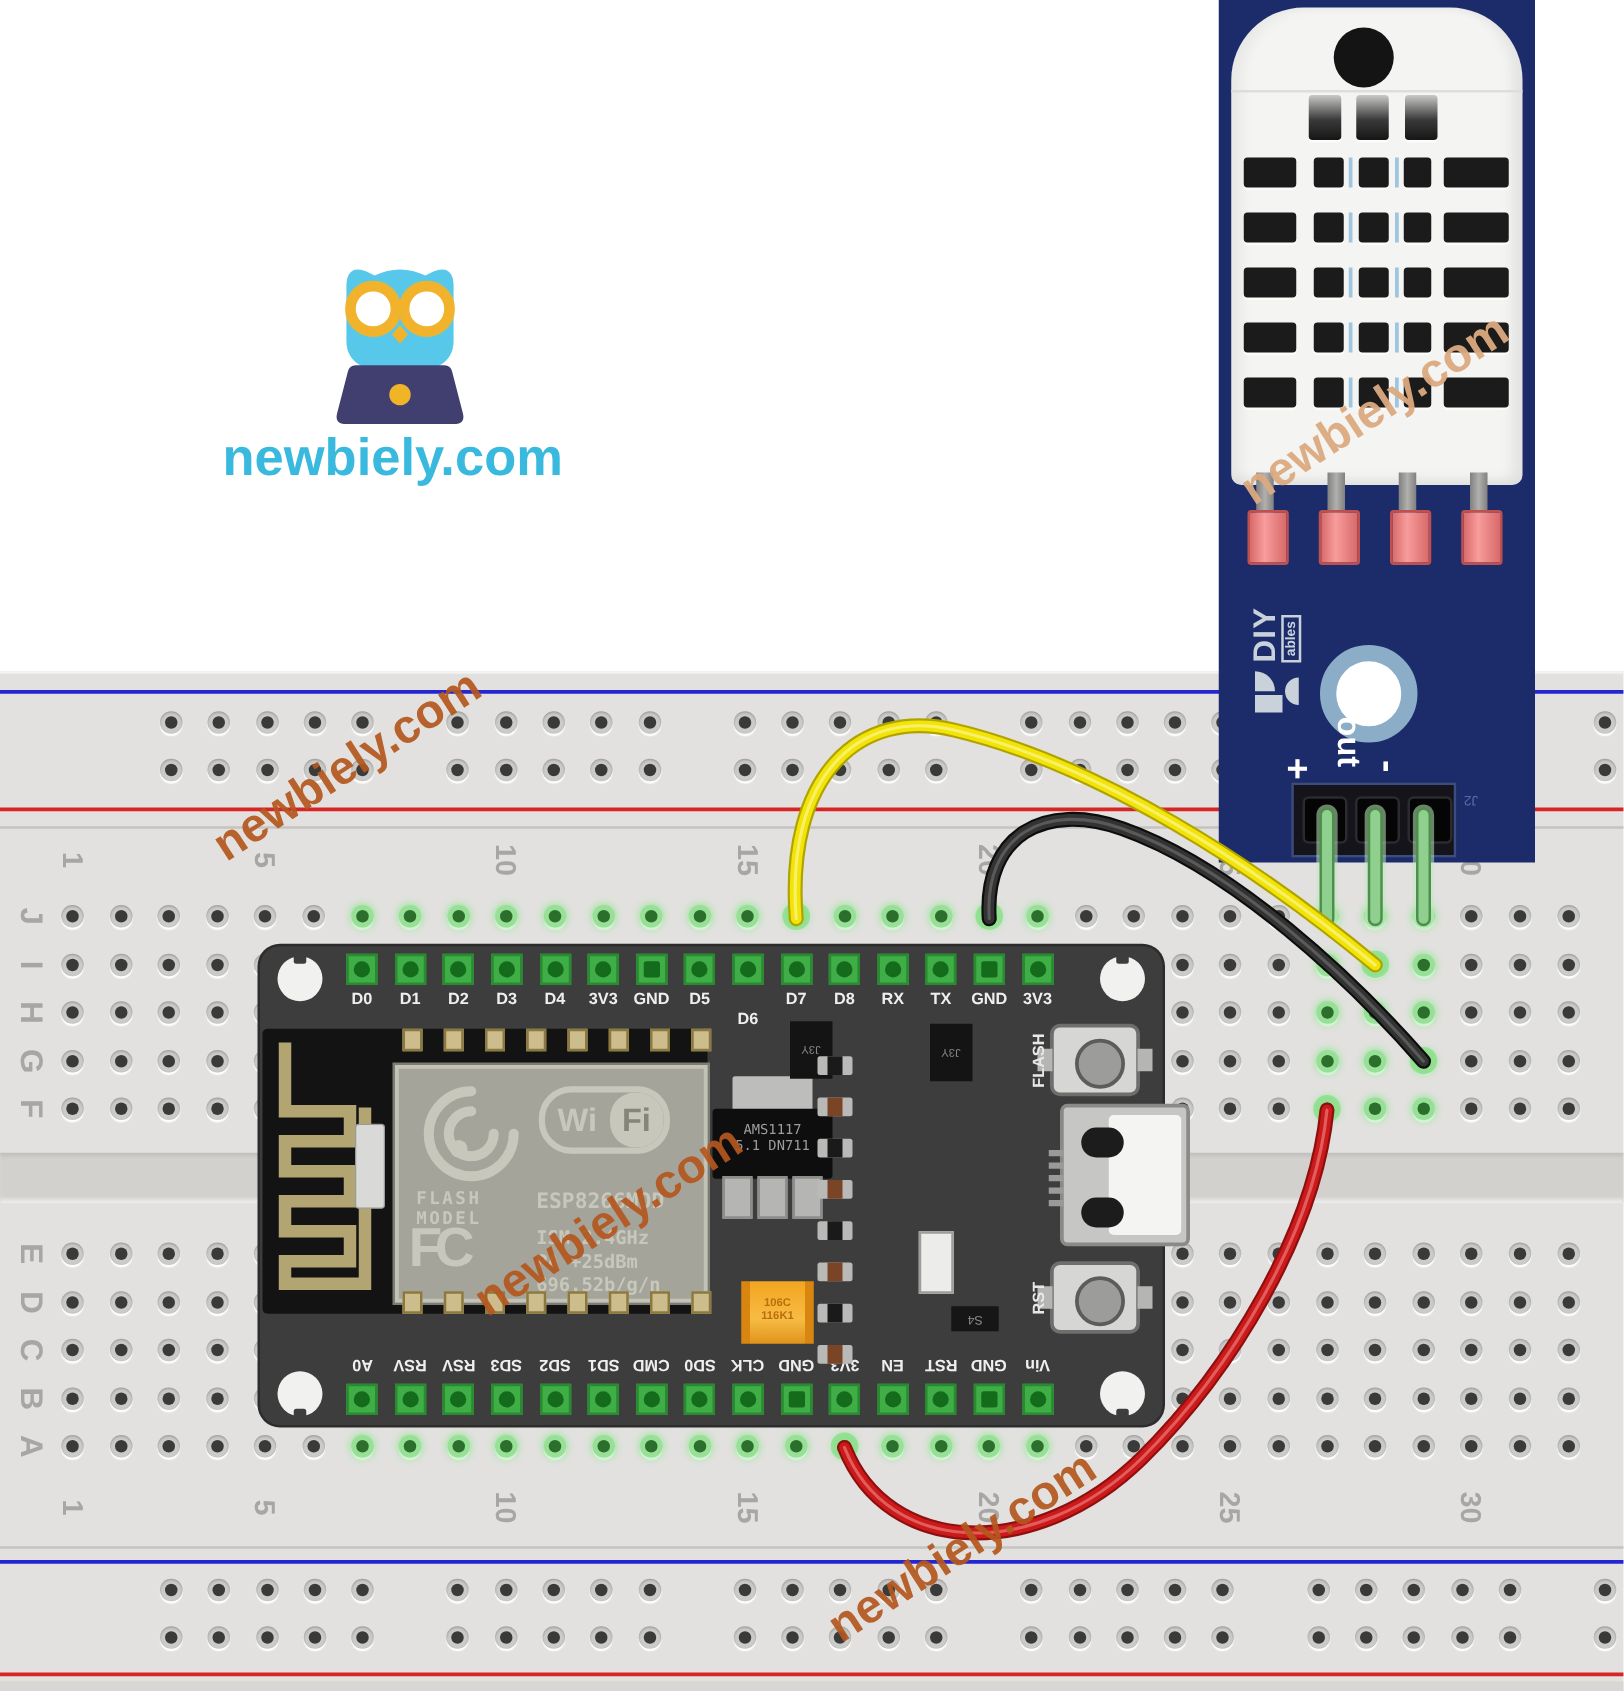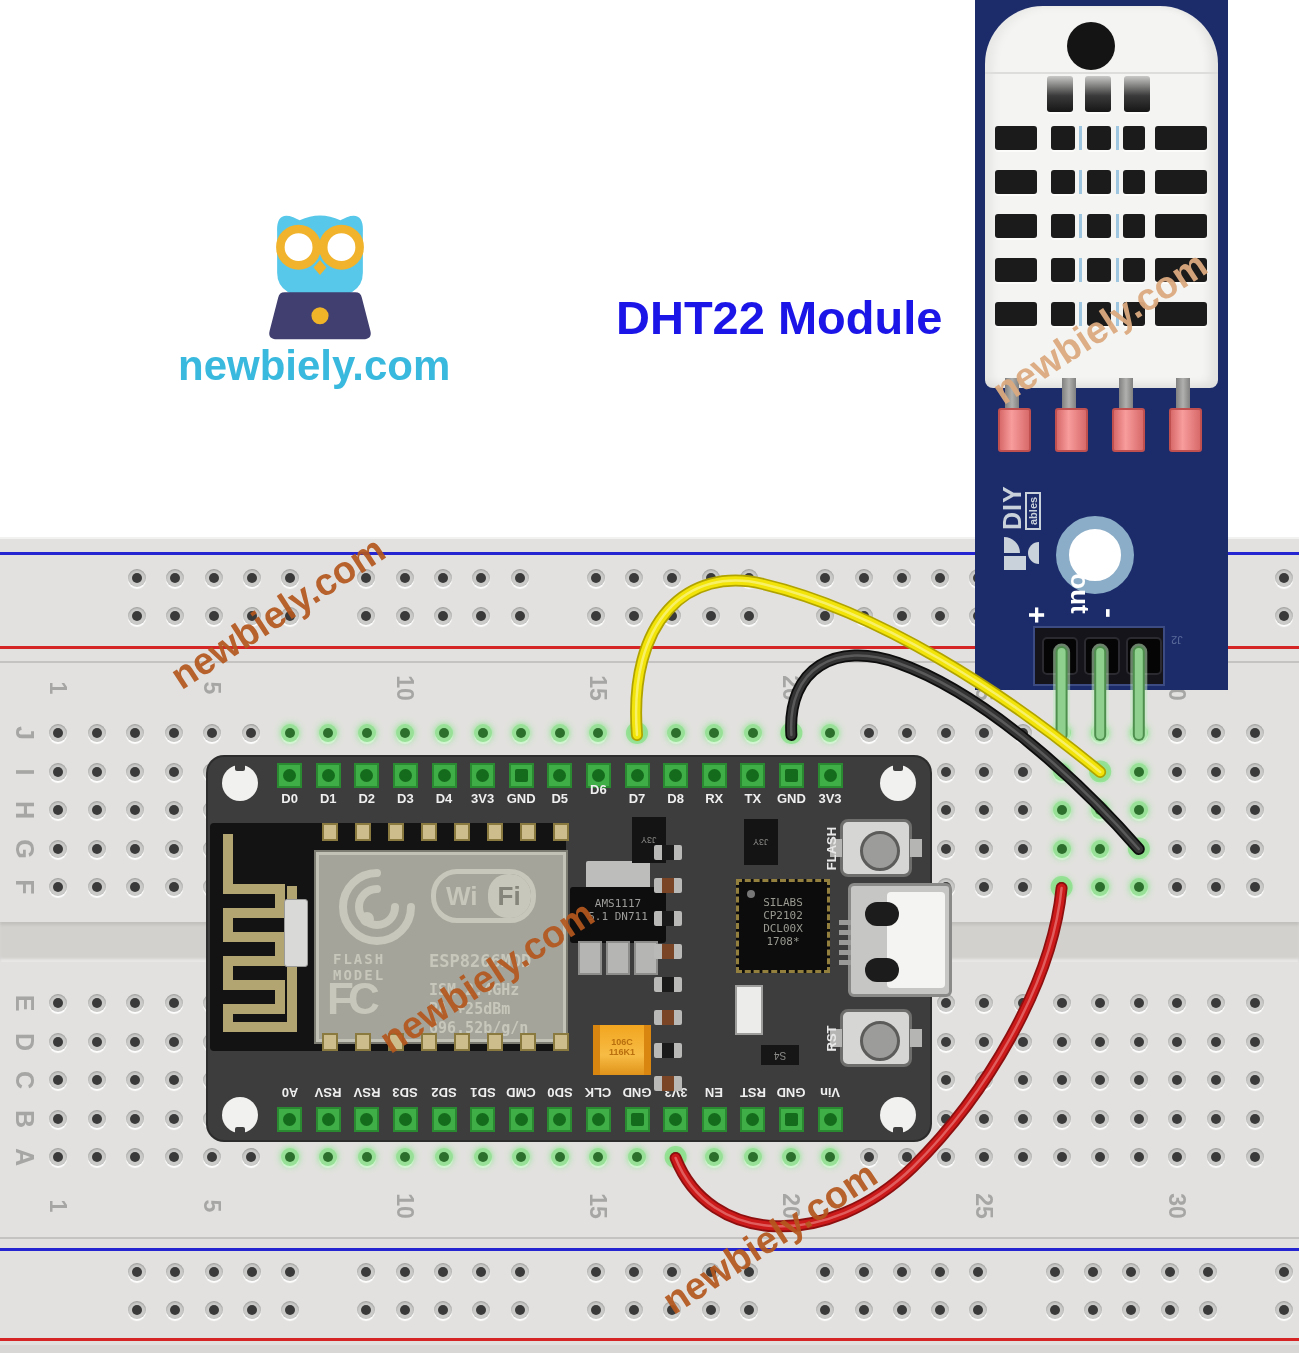--- a/index.html
+++ b/index.html
@@ -119,21 +119,20 @@
       <circle cx="45" cy="44" r="17" fill="#ffffff" stroke="#f1b32c" stroke-width="8"></circle>
       <circle cx="85" cy="44" r="17" fill="#ffffff" stroke="#f1b32c" stroke-width="8"></circle>
       <rect x="60" y="40" width="10" height="7" fill="#f1b32c"></rect>
       <path d="M65,56 L71,63 L65,70 L59,63 Z" fill="#f1b32c"></path>
       <path d="M32,86 L98,86 Q103,86 104,91 L112,122 Q114,130 105,130 L25,130 Q16,130 18,122 L26,91 Q27,86 32,86 Z" fill="#413f70"></path>
       <circle cx="65" cy="108" r="8" fill="#f0b429"></circle>
     </svg>
   </div>
   <div id="logo-text">newbiely.com</div>
 
-  <div id="title">DHT22 Module</div>
 
   <div id="breadboard">
     <div class="rail-line" style="top:13px;background:#2525d2;"></div>
     <div class="rail-line" style="top:107px;background:#d62525;"></div>
     <div class="sep-line" style="top:122px;"></div>
     <div id="bb-gap"></div>
     <div class="sep-line" style="top:698px;"></div>
     <div class="rail-line" style="top:709px;background:#2525d2;"></div>
     <div class="rail-line" style="top:799px;background:#d62525;"></div>
     <div id="bb-bottom-strip"></div>
@@ -1493,27 +1492,20 @@
     <div class="ams-leg" style="left:398px;"></div>
     <div class="ams-leg" style="left:426px;"></div>
 
     <div class="j3y" style="left:424px;top:60px;">
       <span>J3Y</span>
       </div>
     <div class="j3y" style="left:536px;top:62px;">
       <span>J3Y</span>
       </div>
 
-    <div id="silabs">
-        <b></b>
-      <div>SILABS</div>
-      <div>CP2102</div>
-      <div>DCL00X</div>
-      <div>1708*</div>
-    </div>
 
     <div id="cap">
       <div>106C</div>
       <div>116K1</div>
     </div>
     <div id="wcomp"></div>
     <div id="s4"><span>S4</span></div>
 
     <div class="tact" style="left:632px;top:62px;">
         <i></i>
@@ -1562,21 +1554,21 @@
         <i class="sq"></i>
       </div>
       <div class="mcu-lab" style="left: 292.2px; top: 34px;">GND</div>
       <div class="mcu-pin" style="left: 339.3px; top: 6px;">
         <i></i>
       </div>
       <div class="mcu-lab" style="left: 330.8px; top: 34px;">D5</div>
       <div class="mcu-pin" style="left: 377.9px; top: 6px;">
         <i></i>
       </div>
-      <div class="mcu-lab" style="left: 369.4px; top: 25px;">D6</div>
+      <div class="mcu-lab" style="left: 369.4px; top: 50px;">D6</div>
       <div class="mcu-pin" style="left: 416.5px; top: 6px;">
         <i></i>
       </div>
       <div class="mcu-lab" style="left: 408px; top: 34px;">D7</div>
       <div class="mcu-pin" style="left: 455.1px; top: 6px;">
         <i></i>
       </div>
       <div class="mcu-lab" style="left: 446.6px; top: 34px;">D8</div>
       <div class="mcu-pin" style="left: 493.7px; top: 6px;">
         <i></i>

